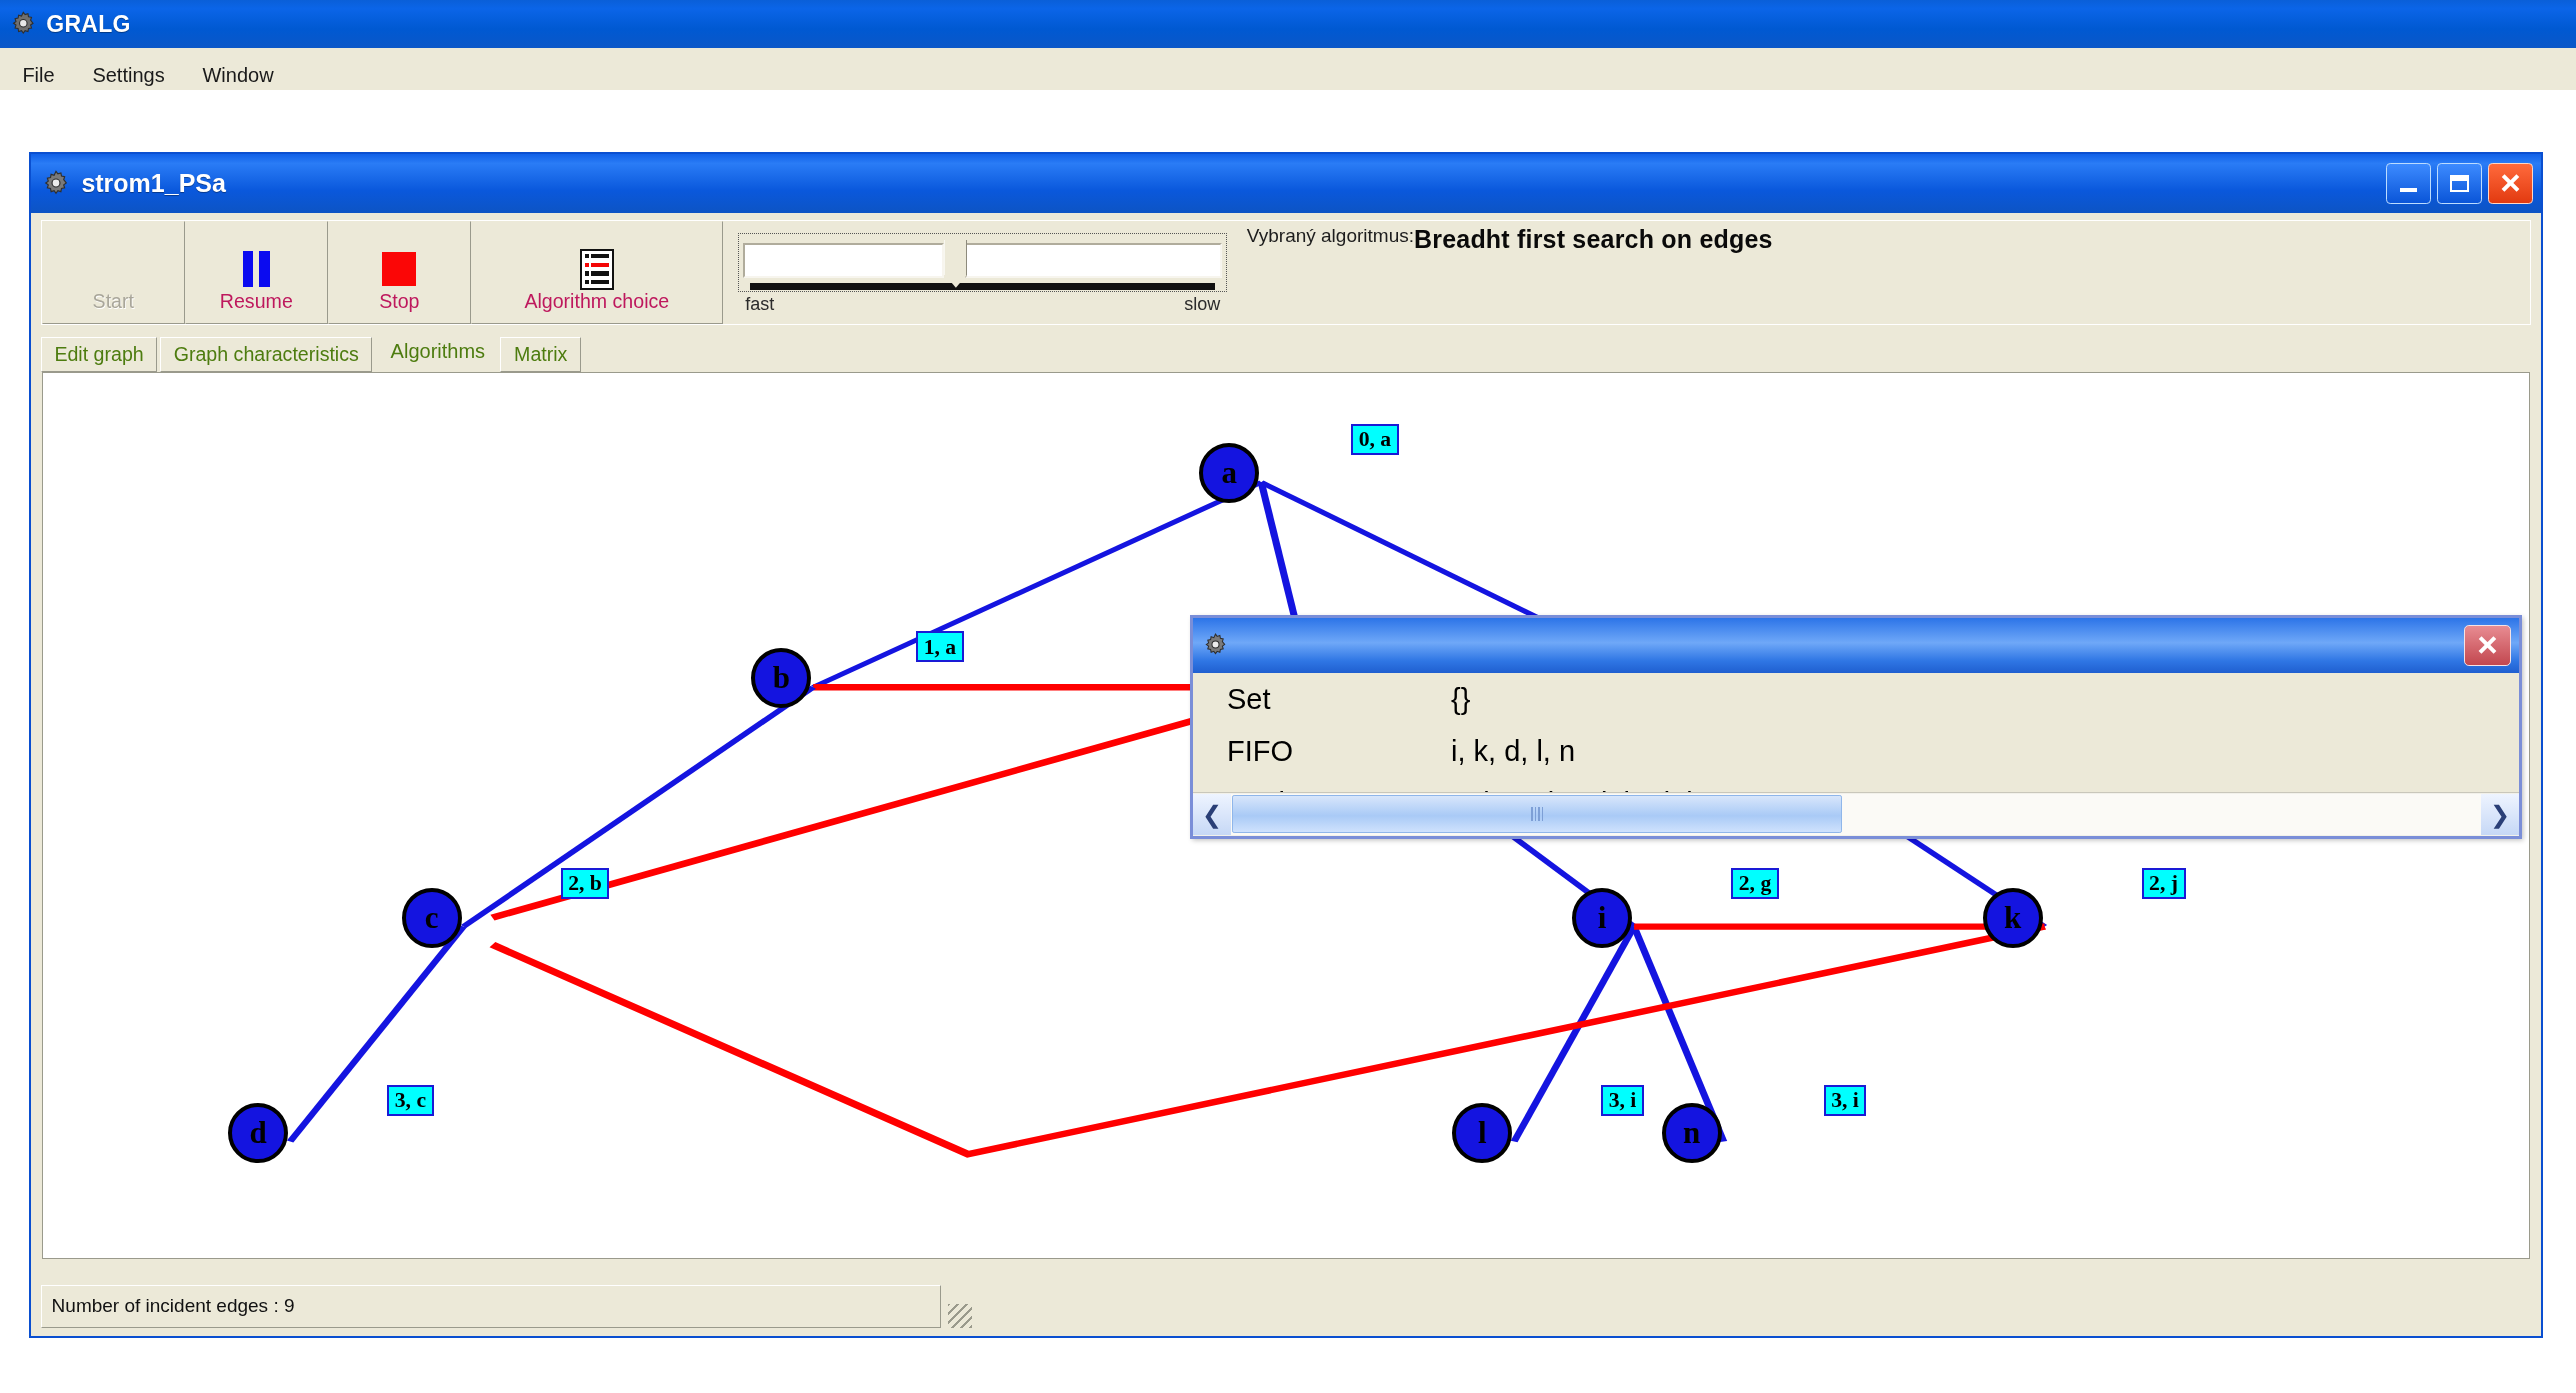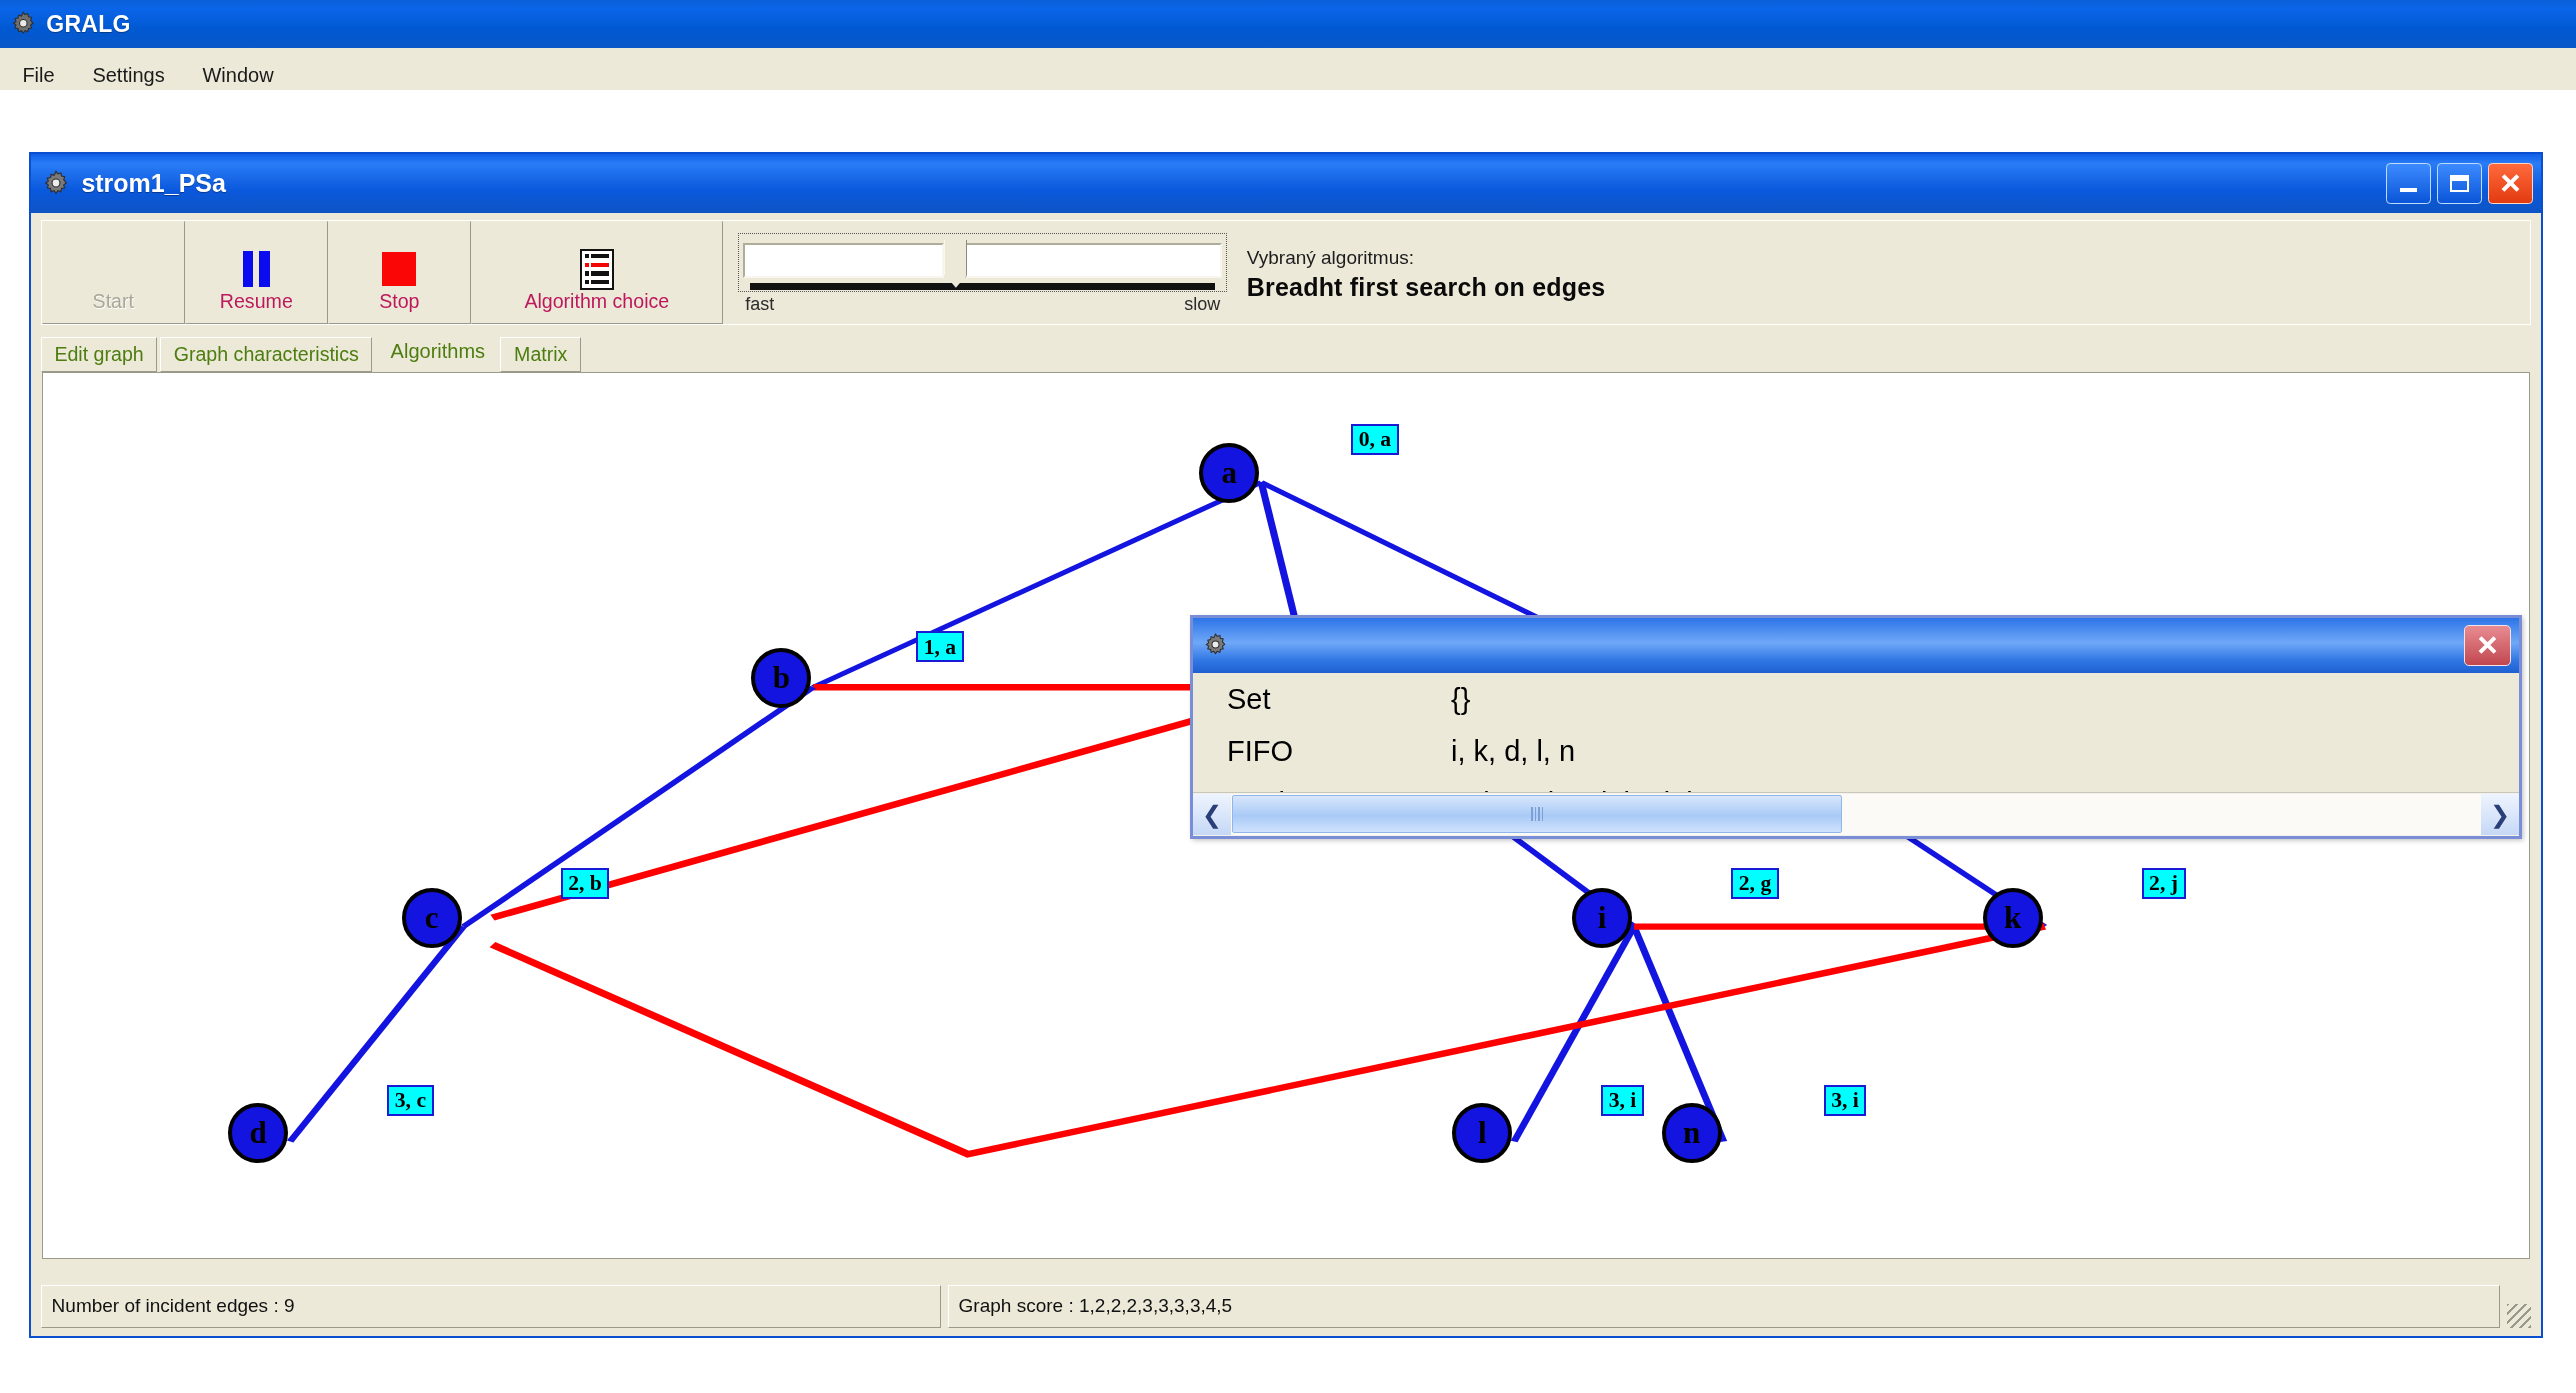--- a/index.html
+++ b/index.html
@@ -71,21 +71,21 @@
     border:2.1px solid #b0ac9c;border-right-color:#f7f5ee;border-bottom-color:#f7f5ee;box-sizing:border-box;}
   #slider-track .half.left{left:0;width:201px;}
   #slider-track .half.right{left:222px;right:0;}
   #slider-thumb{position:absolute;left:201px;top:1.4px;width:21px;height:48px;background:#ece9d8;
     border-left:1.4px solid #fff;border-right:1.4px solid #8d8a7c;
     clip-path:polygon(0 0,100% 0,100% 72%,50% 100%,0 72%);}
   #slider-rail{height:7px;background:#111;margin:1.4px 7px 0 7px;}
   #slider-labels{display:flex;justify-content:space-between;padding:1.4px 7px 0 7px;}
   #slider-labels span{font-size:18px;color:#2b2b2b;}
 
-  #algo-block{margin-left:19.6px;display:flex;flex-direction:column;justify-content:center;padding-top:4.2px;}
+  #algo-block{margin-left:19.6px;display:flex;flex-direction:row;justify-content:center;padding-top:4.2px;}
   #algo-caption{font-size:19px;color:#1d1d1d;margin-bottom:4.2px;}
   #algo-name{font-size:25px;font-weight:bold;color:#0a0a0a;letter-spacing:0.2px;}
 
   
   #tabstrip{position:absolute;left:9.8px;top:176px;right:9.8px;height:42px;display:flex;align-items:flex-end;}
   .tab{height:35px;display:flex;align-items:center;padding:0 12.6px;font-size:19.6px;color:#4d7c0f;
     background:#ece9d8;border:1.4px solid #ffffff;border-right-color:#9a9a8c;border-bottom-color:#9a9a8c;
     box-sizing:border-box;cursor:pointer;margin-right:2.8px;}
   .tab.active{height:41px;border:none;background:#ece9d8;font-size:20px;padding:0 15.4px;margin-right:0;}
 
@@ -350,19 +350,18 @@
                 <i></i>
               </span>
           </div>
         </div>
         <div class="sb-arrow">❯</div>
       </div>
     </div>
 
     <div id="statusbar">
       <div class="status-cell" id="status-left">Number of incident edges : 9</div>
-      <div class="status-cell" id="status-right">Graph score : 1,2,2,2,3,3,3,3,4,5</div>
       <div id="grip"></div>
     </div>
 
   </div>
 </div>
 
 
 </body></html>

